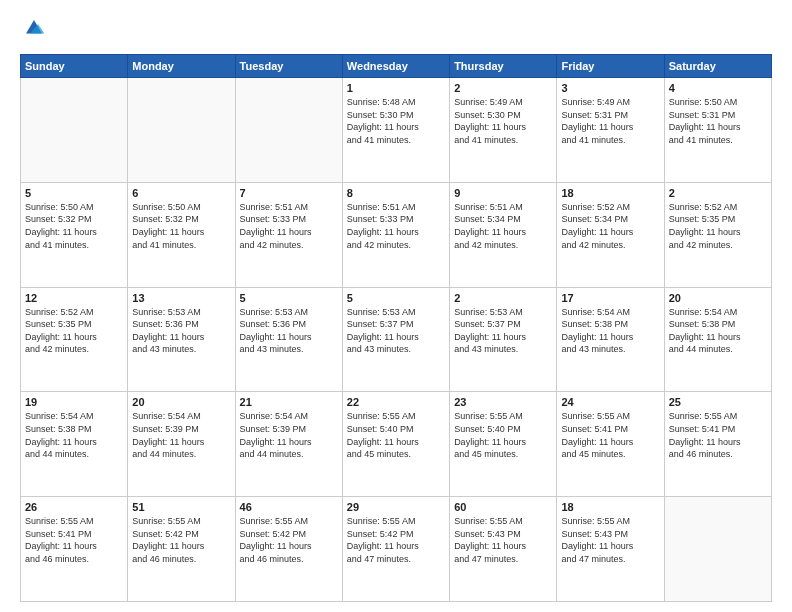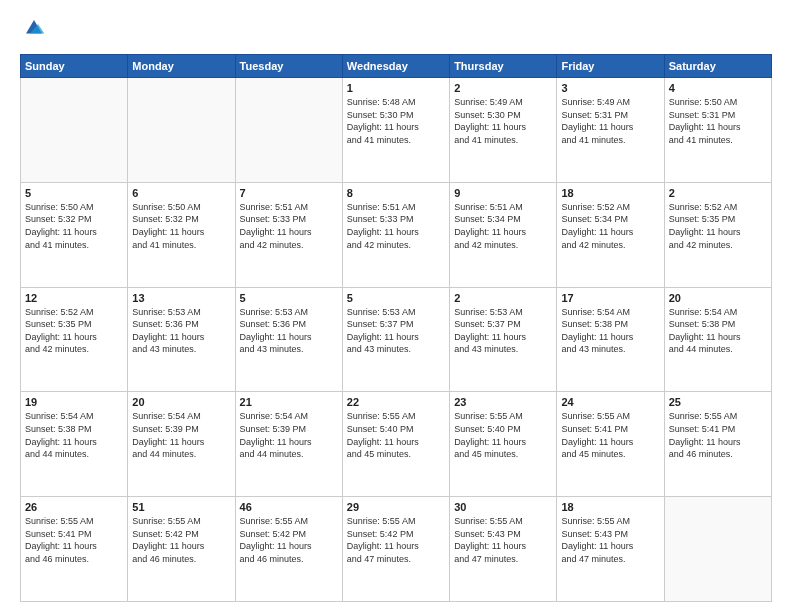--- a/index.html
+++ b/index.html
@@ -339,21 +339,21 @@
 and 46 minutes.</div>
           </td>
           <td>
             <span class="day-num">29</span>
             <div class="day-info" style="white-space: pre-line;">Sunrise: 5:55 AM
 Sunset: 5:42 PM
 Daylight: 11 hours
 and 47 minutes.</div>
           </td>
           <td>
-            <span class="day-num">30</span>
+            <span class="day-num">60</span>
             <div class="day-info" style="white-space: pre-line;">Sunrise: 5:55 AM
 Sunset: 5:43 PM
 Daylight: 11 hours
 and 47 minutes.</div>
           </td>
           <td>
             <span class="day-num">18</span>
             <div class="day-info" style="white-space: pre-line;">Sunrise: 5:55 AM
 Sunset: 5:43 PM
 Daylight: 11 hours

